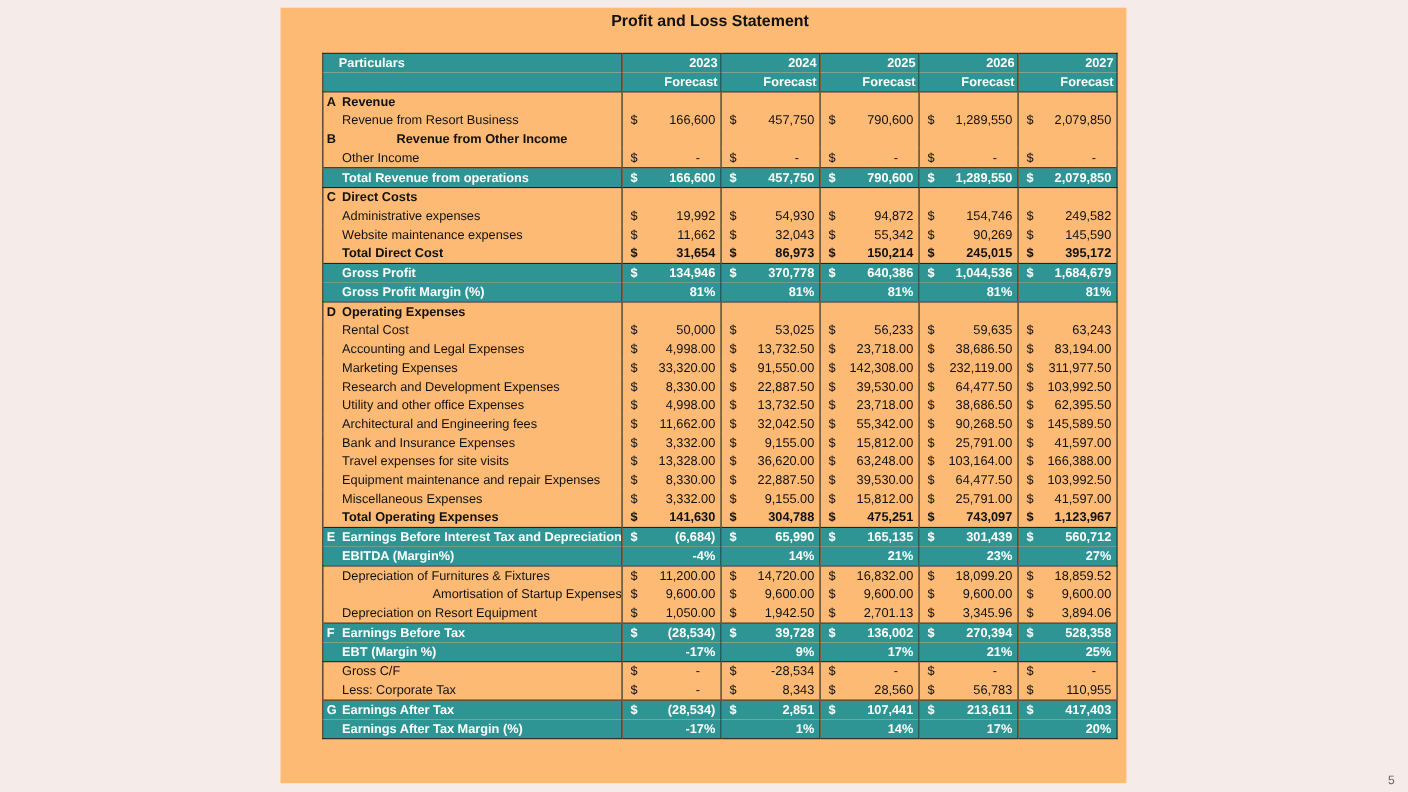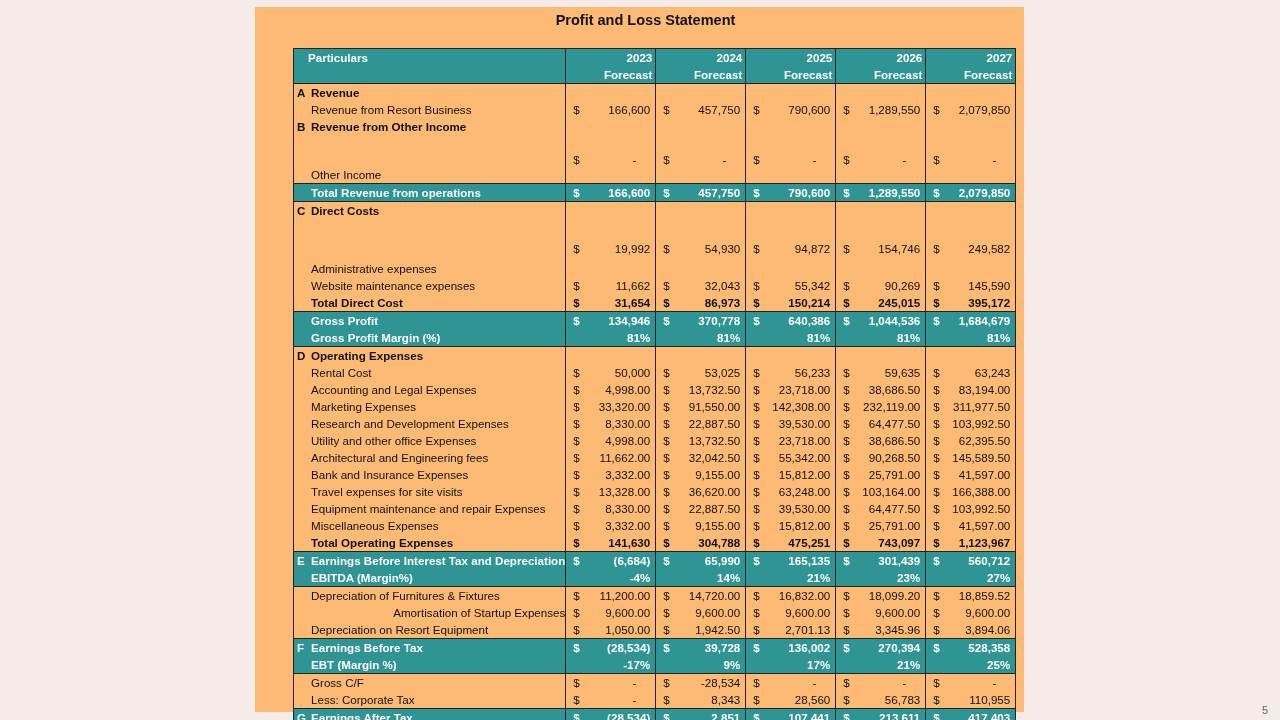--- a/index.html
+++ b/index.html
@@ -119,34 +119,34 @@
             <div class="val">
               <span class="cur">$</span>
               <span class="num">2,079,850</span>
             </div>
           </td>
         </tr>
         <tr class="bold">
           <td class="bl">
             <div class="lbl">
               <span class="code">B</span>
-              <span class="txt" style="font-weight: bold;">Revenue from Other Income</span>
+              <span class="txt" style="font-weight: bold; text-align: center;">Revenue from Other Income</span>
             </div>
           </td>
           <td class="bl"></td>
           <td class="bl"></td>
           <td class="bl"></td>
           <td class="bl"></td>
           <td class="bl br"></td>
         </tr>
         <tr>
           <td class="bl">
             <div class="lbl">
               <span class="code"></span>
-              <span class="txt" style="font-weight: normal; margin-top: 31px;">Other Income</span>
+              <span class="txt" style="font-weight: normal;">Other Income</span>
             </div>
           </td>
           <td class="bl">
             <div class="val">
               <span class="cur">$</span>
               <span class="num" style="padding-right: 14px;">-</span>
             </div>
           </td>
           <td class="bl">
             <div class="val">
@@ -221,21 +221,21 @@
           <td class="bl"></td>
           <td class="bl"></td>
           <td class="bl"></td>
           <td class="bl"></td>
           <td class="bl br"></td>
         </tr>
         <tr>
           <td class="bl">
             <div class="lbl">
               <span class="code"></span>
-              <span class="txt" style="font-weight: normal; margin-top: 41px;">Administrative expenses</span>
+              <span class="txt" style="font-weight: normal;">Administrative expenses</span>
             </div>
           </td>
           <td class="bl">
             <div class="val">
               <span class="cur">$</span>
               <span class="num">19,992</span>
             </div>
           </td>
           <td class="bl">
             <div class="val">

